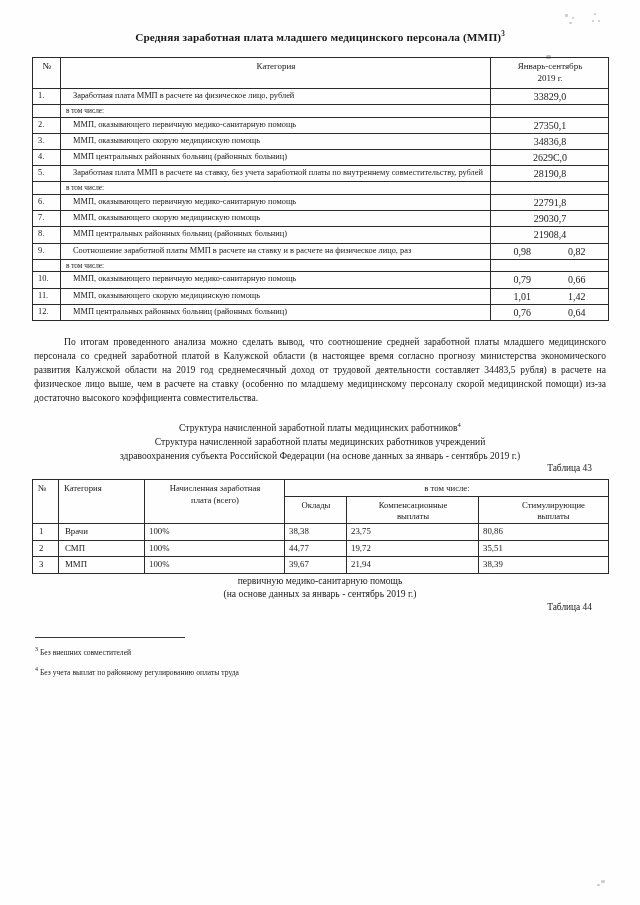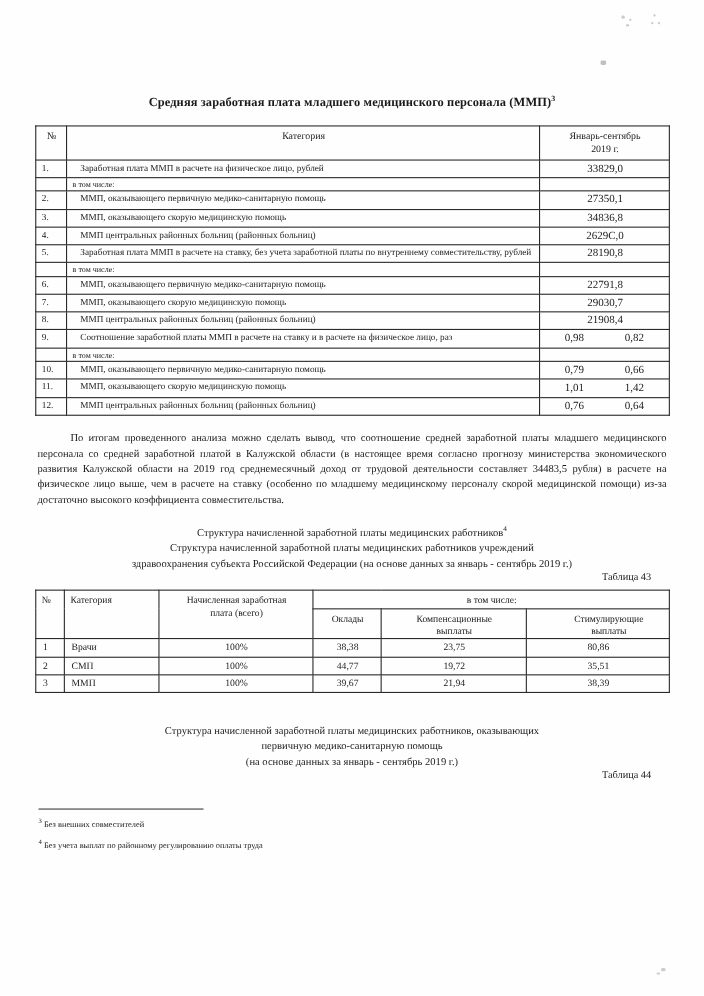--- a/index.html
+++ b/index.html
@@ -29,21 +29,21 @@
     top: 0;
     width: 576px;
   }
 
   
   .doc-title {
     text-align: center;
     font-weight: bold;
     font-size: 11.3px;
     line-height: 1.25;
-    margin-top: 86px;
+    margin-top: 30px;
     margin-bottom: 0;
     letter-spacing: 0.1px;
   }
   .doc-title sup {
     font-size: 7.2px;
     vertical-align: super;
     font-weight: bold;
   }
 
   
@@ -160,21 +160,21 @@
     text-align: left;
     padding-left: 5px;
   }
   #table-structure td {
     font-size: 8.8px;
     padding-top: 2px;
     padding-bottom: 2px;
   }
   #table-structure td.d-num { text-align: left; padding-left: 6px; }
   #table-structure td.d-cat { text-align: left; padding-left: 6px; margin-left: 37px; }
-  #table-structure td.d-val { text-align: center; }
+  #table-structure td.d-val { }
   .th-spanline {
     display: block;
     text-align: center;
   }
 
   
   .footnote-rule {
     width: 150px;
     height: 0;
     border-top: 1px solid #3a3a3a;
@@ -404,21 +404,20 @@
             <td class="d-num">3</td>
             <td class="d-cat">ММП</td>
             <td class="d-val">100%</td>
             <td class="d-val">39,67</td>
             <td class="d-val">21,94</td>
             <td class="d-val">38,39</td>
           </tr>
         </tbody>
     </table>
 
-    <div class="center-head" style="margin-top:28px;">Структура начисленной заработной платы медицинских работников, оказывающих</div>
     <div class="center-head">первичную медико-санитарную помощь</div>
     <div class="center-head">(на основе данных за январь - сентябрь 2019 г.)</div>
     <div class="tbl-label">Таблица 44</div>
 
     <div class="footnote-rule"></div>
     <div id="footnotes">
         <div class="footnote"><sup>3</sup><span>Без внешних совместителей</span></div>
         <div class="footnote"><sup>4</sup><span>Без учета выплат по районному регулированию оплаты труда</span></div>
       </div>
 

